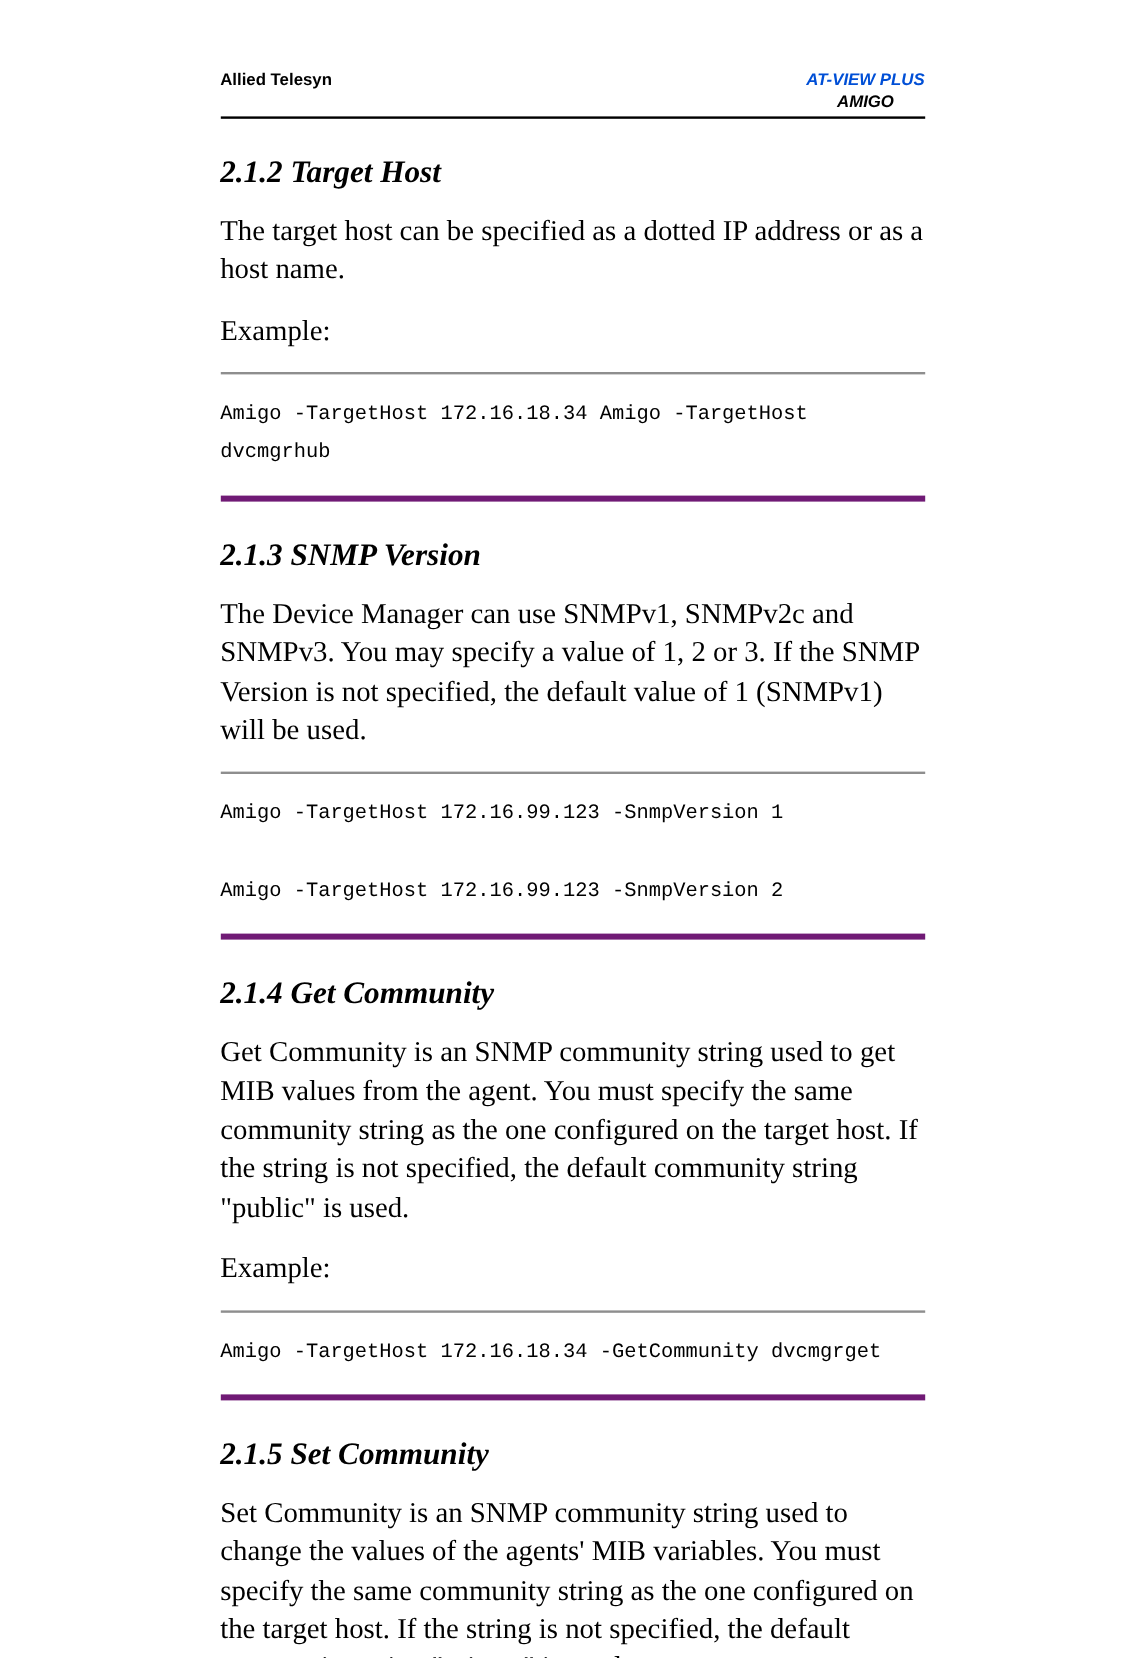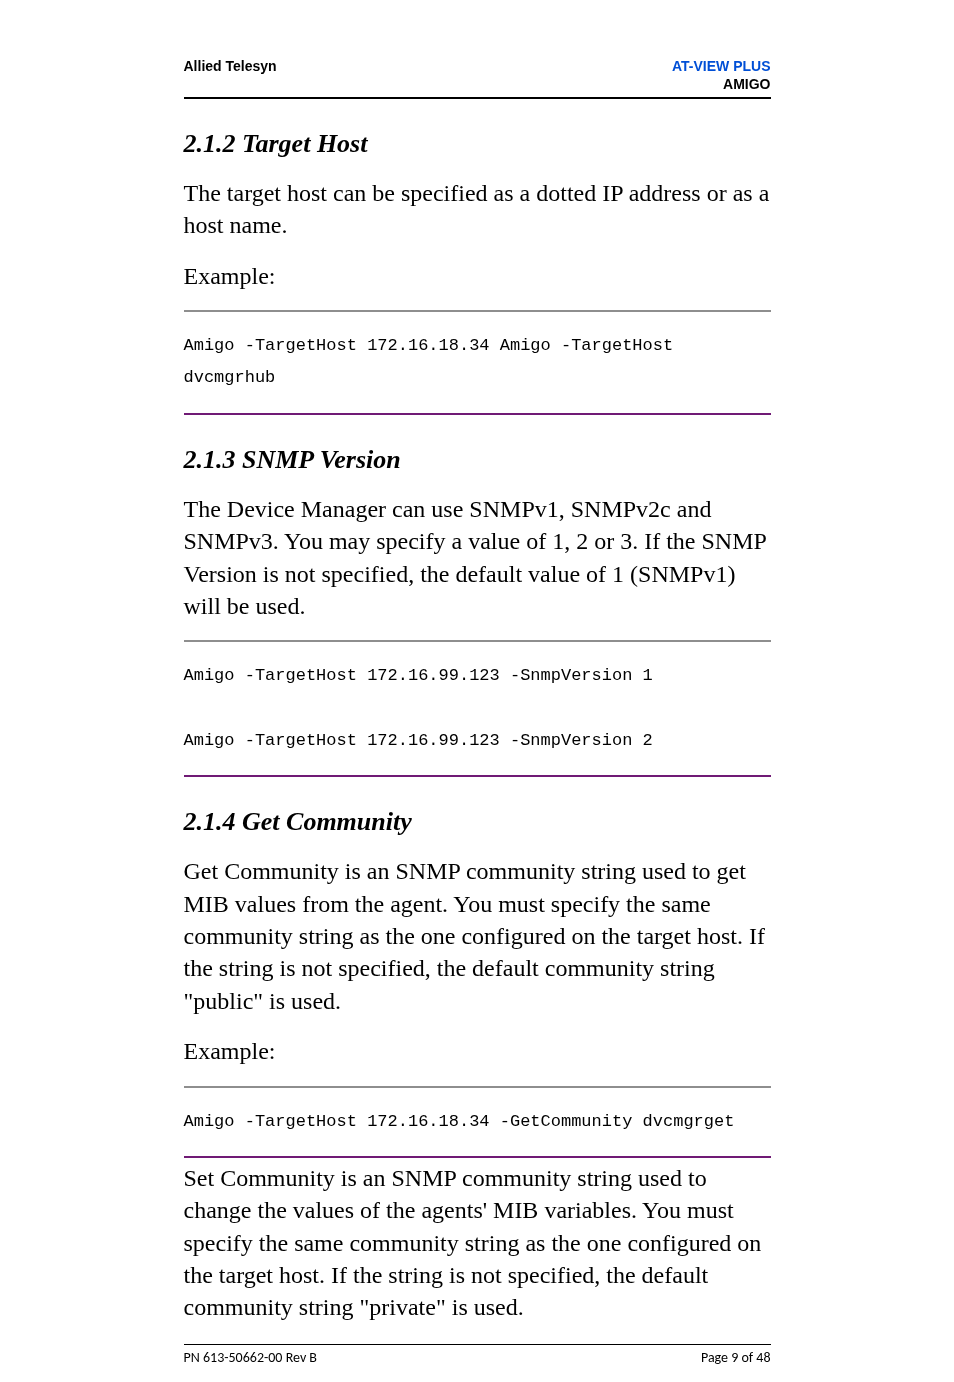--- a/index.html
+++ b/index.html
@@ -26,44 +26,46 @@
     font-weight: bold;
     padding-bottom: 4px;
     border-bottom: 2px solid #000;
   }
   .header-left {
     color: #000;
   }
   .header-right {
     text-align: right;
     line-height: 1.25;
+    font-style: italic;
   }
   .header-right .blue {
     color: #004fd6;
   }
   .header-right .black {
     color: #000;
+    text-align: center;
   }
   h3.section {
     font-family: "Times New Roman", Times, serif;
     font-size: 26px;
     font-weight: bold;
     margin: 30px 0 18px 0;
     font-style: italic;
   }
   p.body {
     font-size: 24px;
     line-height: 1.35;
     margin: 0 0 18px 0;
   }
   .code-block {
     border-top: 2px solid #8e8e8e;
-    border-bottom: 2px solid #701a75;
+    border-bottom: 5px solid #701a75;
     padding: 18px 0;
-    margin: 6px 0 4px 0;
+    margin: 6px 0 20px 0;
     font-family: "Courier New", Courier, monospace;
     font-size: 17px;
     white-space: pre-wrap;
     line-height: 1.9;
   }
   .footer {
     position: absolute;
     bottom: 16px;
     left: 90px;
     right: 90px;
@@ -98,20 +100,21 @@
   <p class="body">The Device Manager can use SNMPv1, SNMPv2c and SNMPv3. You may specify a value of 1, 2 or 3. If the SNMP Version is not specified, the default value of 1 (SNMPv1) will be used.</p>
   <div class="code-block">Amigo -TargetHost 172.16.99.123 -SnmpVersion 1
 
 Amigo -TargetHost 172.16.99.123 -SnmpVersion 2</div>
 
   <h3 class="section">2.1.4 Get Community</h3>
   <p class="body">Get Community is an SNMP community string used to get MIB values from the agent. You must specify the same community string as the one configured on the target host. If the string is not specified, the default community string "public" is used.</p>
   <p class="body">Example:</p>
   <div class="code-block">Amigo -TargetHost 172.16.18.34 -GetCommunity dvcmgrget</div>
 
+  <h3 class="section">2.1.5 Set Community</h3>
   <p class="body">Set Community is an SNMP community string used to change the values of the agents' MIB variables. You must specify the same community string as the one configured on the target host. If the string is not specified, the default community string "private" is used.</p>
 
   <div class="footer">
     <span>PN 613-50662-00 Rev B</span>
     <span>Page 9 of 48</span>
   </div>
 
 </div>
 
 </body></html>

